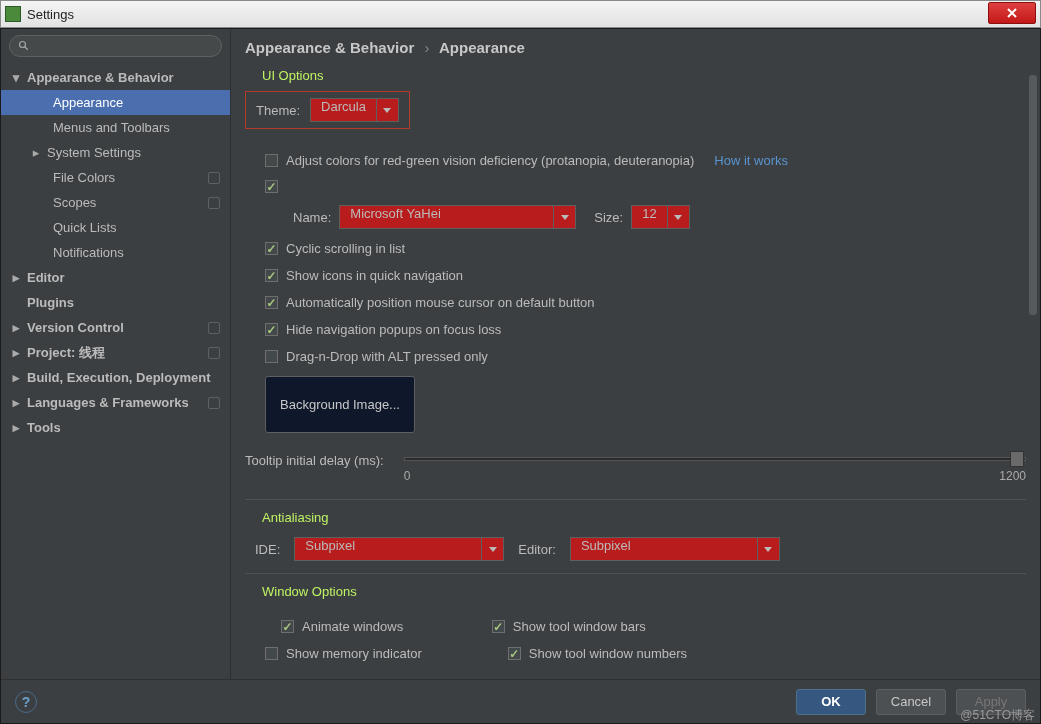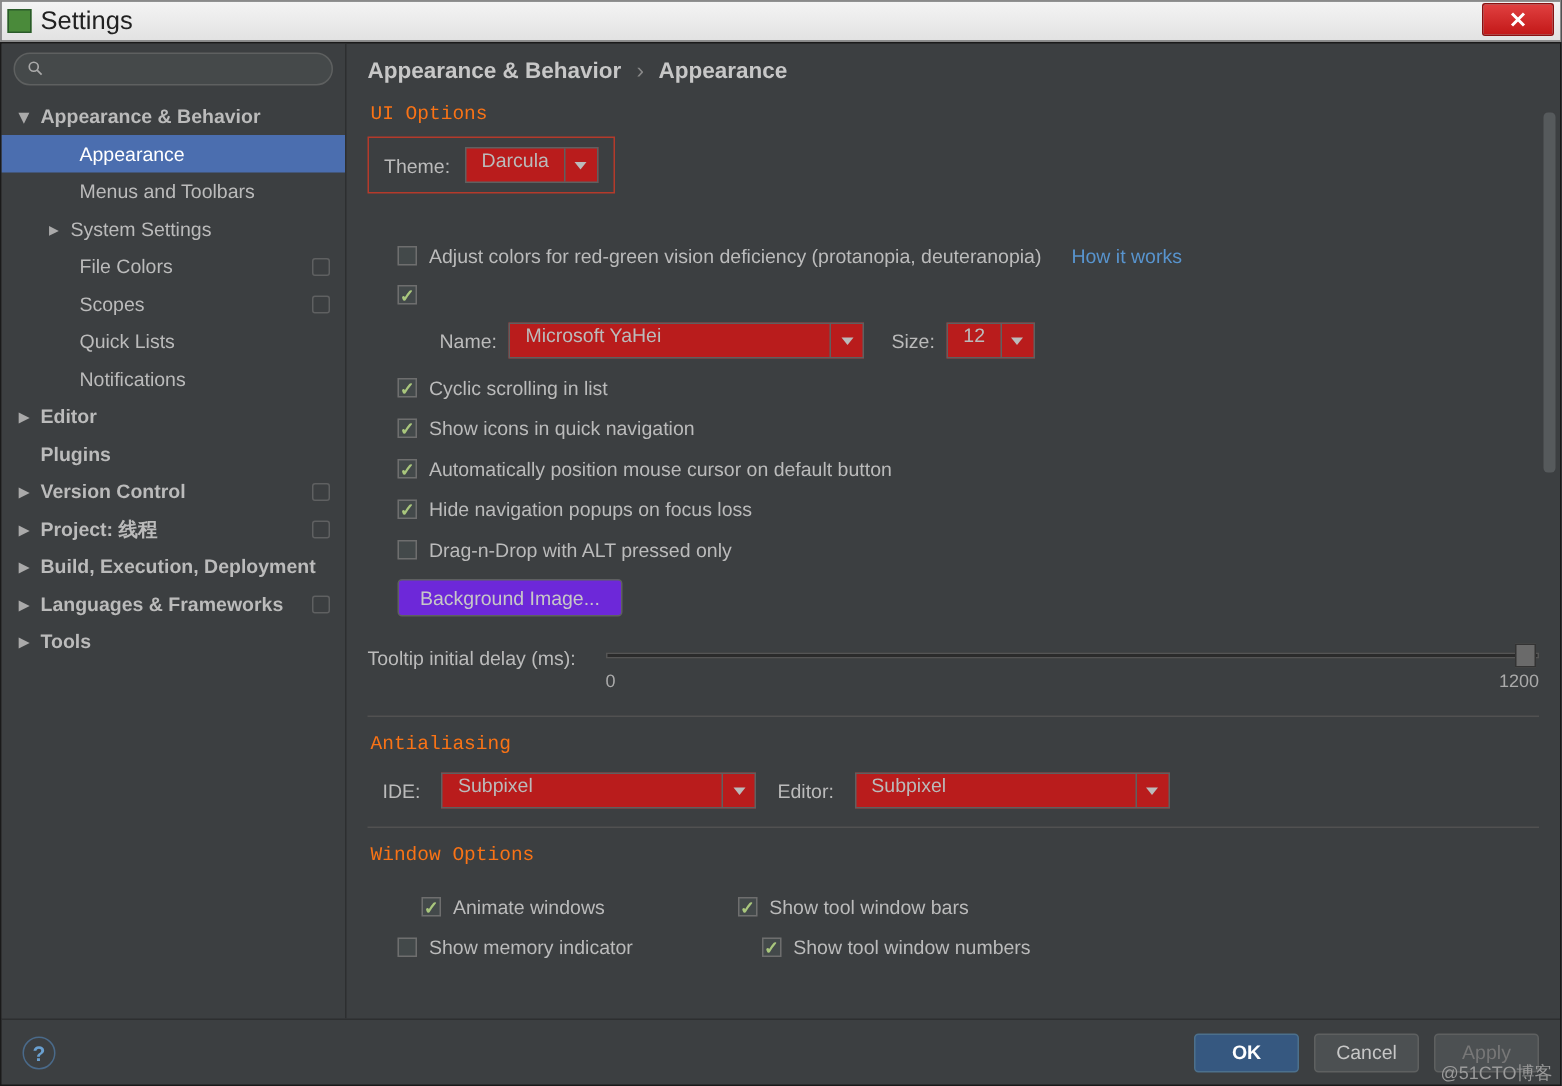--- a/index.html
+++ b/index.html
@@ -1,21 +1,21 @@
 <!DOCTYPE html>
 <html><head>
 <meta charset="utf-8">
 <style>
   * { box-sizing: border-box; margin: 0; padding: 0; font-family: "Segoe UI", Tahoma, sans-serif; }
   body { background: #3c3f41; color: #bbbbbb; width: 1041px; height: 724px; overflow: hidden; position: relative; }
 
   
   .titlebar { height: 28px; background: linear-gradient(#f4f4f4,#e2e2e2); border: 1px solid #8a8a8a; display: flex; align-items: center; padding: 0 4px; }
   .titlebar .app-icon { width: 16px; height: 16px; background:#4a8a3a; border:1px solid #2a5a2a; margin-right: 6px; }
-  .titlebar .title { color:#222; font-size:17px; flex:1; }
+  .titlebar .title { color:#222; font-size:13px; flex:1; }
   .titlebar .close { width: 48px; height: 22px; background: linear-gradient(#e04040,#c31818); border:1px solid #8a1010; display:flex; align-items:center; justify-content:center; color:#fff; border-radius:2px; margin-top:-3px; }
 
   
   .frame { position:absolute; top:28px; left:0; right:0; bottom:0; background:#3c3f41; border:1px solid #1a1a1a; display:flex; flex-direction:column; }
 
   
   .content { flex:1; display:flex; overflow:hidden; }
 
   
   .sidebar { width:230px; background:#3c3f41; border-right:1px solid #2d2f30; display:flex; flex-direction:column; }
@@ -30,37 +30,37 @@
   .tree .item.selected { background:#4b6eaf; color:#fff; }
   .tree .arrow { width:10px; display:inline-flex; justify-content:center; margin-right:6px; color:#aaa; }
   .tree .arrowspace { width:16px; display:inline-block; }
   .tree .badge { position:absolute; right:10px; width:12px; height:12px; border:1px solid #777; border-radius:2px; opacity:0.6; }
 
   
   .main { flex:1; display:flex; flex-direction:column; overflow:hidden; }
   .breadcrumb { padding:10px 14px 6px; font-size:15px; font-weight:bold; color:#c7c7c7; }
   .breadcrumb .sep { color:#888; font-weight:normal; margin:0 6px; }
   .scroll { flex:1; overflow:auto; padding:0 14px 10px; position:relative; }
-  .section-title { color:#f97316; font-size:13px; margin:6px 2px 8px;font-family:Liberation Mono, monospace; }
+  .section-title { color:#bef264; font-size:13px; margin:6px 17px 8px; }
   .section-sep { border:0; border-top:1px solid #515151; margin:6px 0 10px; }
 
-  .redbox { border:1px solid #b43a2b; padding:6px 10px; display:inline-flex; align-items:center; gap:10px; margin-bottom:22px; }
+  .redbox { border:1px solid #b43a2b; padding:6px 10px; display:inline-flex; align-items:center; gap:10px; margin-bottom:12px; }
   .lbl { color:#bbb; font-size:13px; }
   .combo { display:inline-flex; align-items:flex-start; background:#b91c1c; border:1px solid #5e6060; height:24px; }
   .combo .val { padding:0 10px; color:#bbb; font-size:13px; }
   .combo .btn { width:22px; height:100%; border-left:1px solid #5e6060; display:flex; align-items:center; justify-content:center; }
   .tri { width:0; height:0; border-left:4px solid transparent; border-right:4px solid transparent; border-top:5px solid #bbb; }
 
   .row { display:flex; align-items:center; gap:8px; margin:12px 0 12px 20px; font-size:13px; }
   .row.indent { margin-left:48px; }
   .chk { width:13px; height:13px; border:1px solid #6e6e6e; background:#43494a; display:inline-flex; align-items:center; justify-content:center; flex-shrink:0; }
   .chk.checked::after { content:"✓"; color:#a9c77d; font-size:12px; line-height:1; font-weight:bold; }
   .link { color:#5894ce; cursor:pointer; margin-left:12px; }
 
-  .btn-normal { background:#6d28d9; border:1px solid #5e6060; color:#c7c7c7; font-size:13px; padding:4px 14px; border-radius:3px; }
+  .btn-normal { background:#0f172a; border:1px solid #5e6060; color:#c7c7c7; font-size:13px; padding:20px 14px; border-radius:3px; }
 
   .slider-row { display:flex; align-items:flex-start; gap:20px; margin:18px 0 18px 0; }
   .slider { flex:1; position:relative; height:30px; }
   .track { position:absolute; top:6px; left:0; right:0; height:4px; background:#2b2b2b; border:1px solid #555; }
   .thumb { position:absolute; top:0; right:2px; width:14px; height:16px; background:#6a6a6a; border:1px solid #333; }
   .ticklabels { position:absolute; top:18px; left:0; right:0; display:flex; justify-content:space-between; font-size:12px; color:#aaa; }
 
   .two-col { display:flex; gap:70px; }
   .col { flex:0 0 auto; }
 

